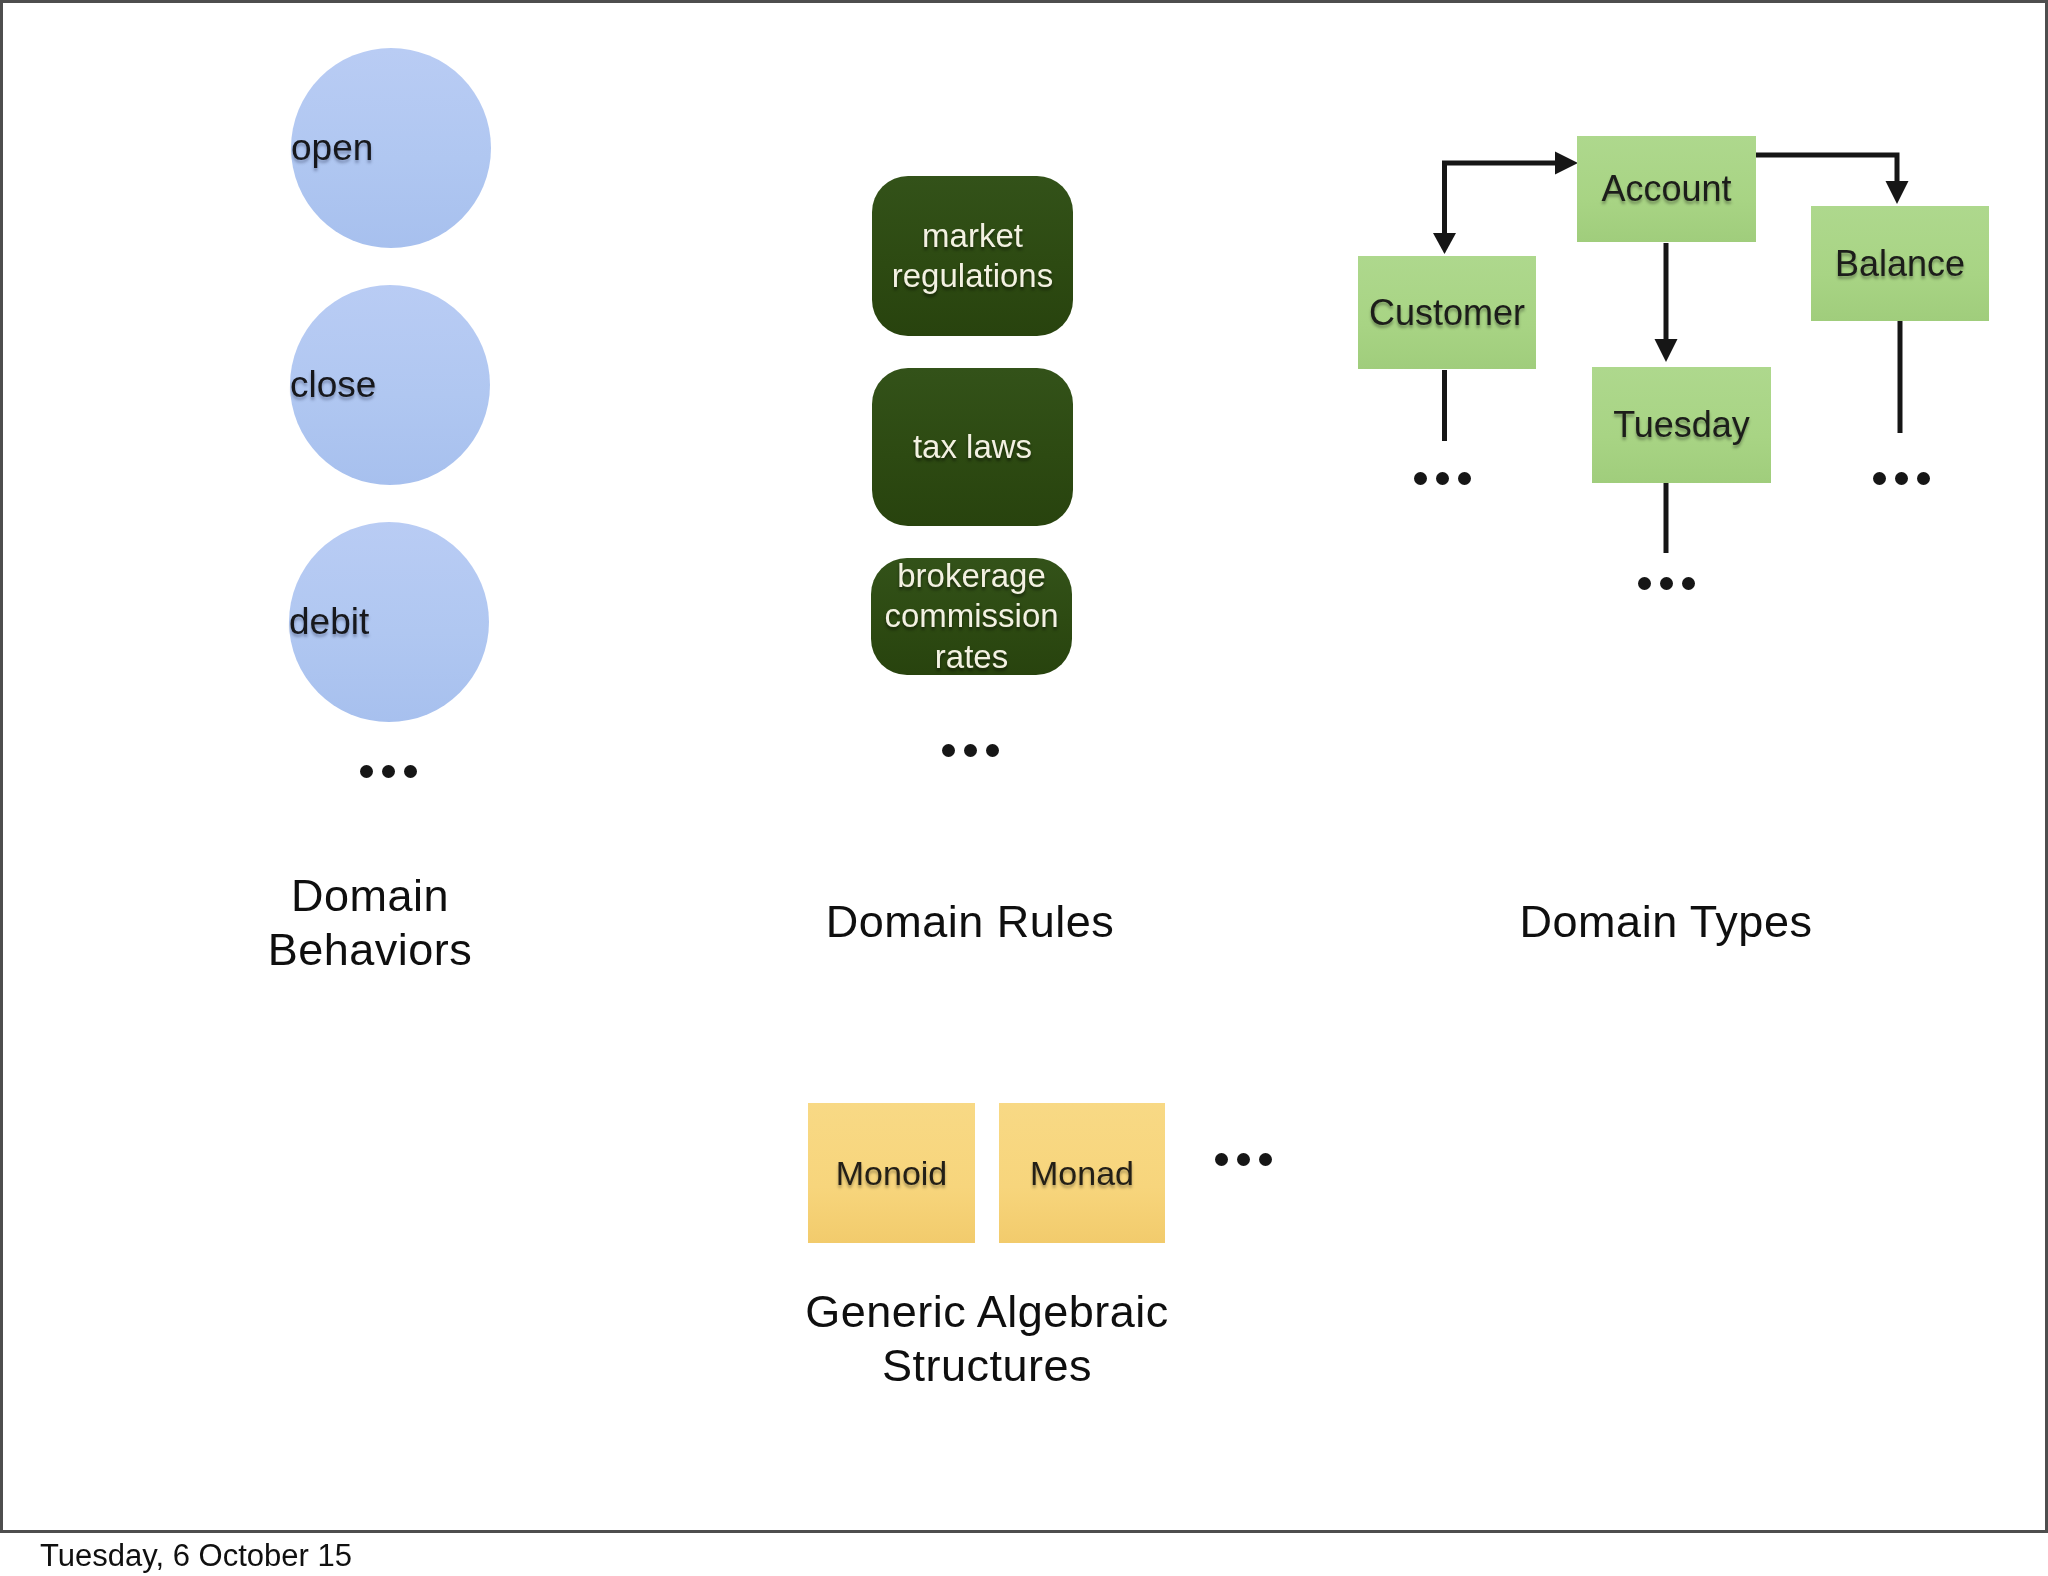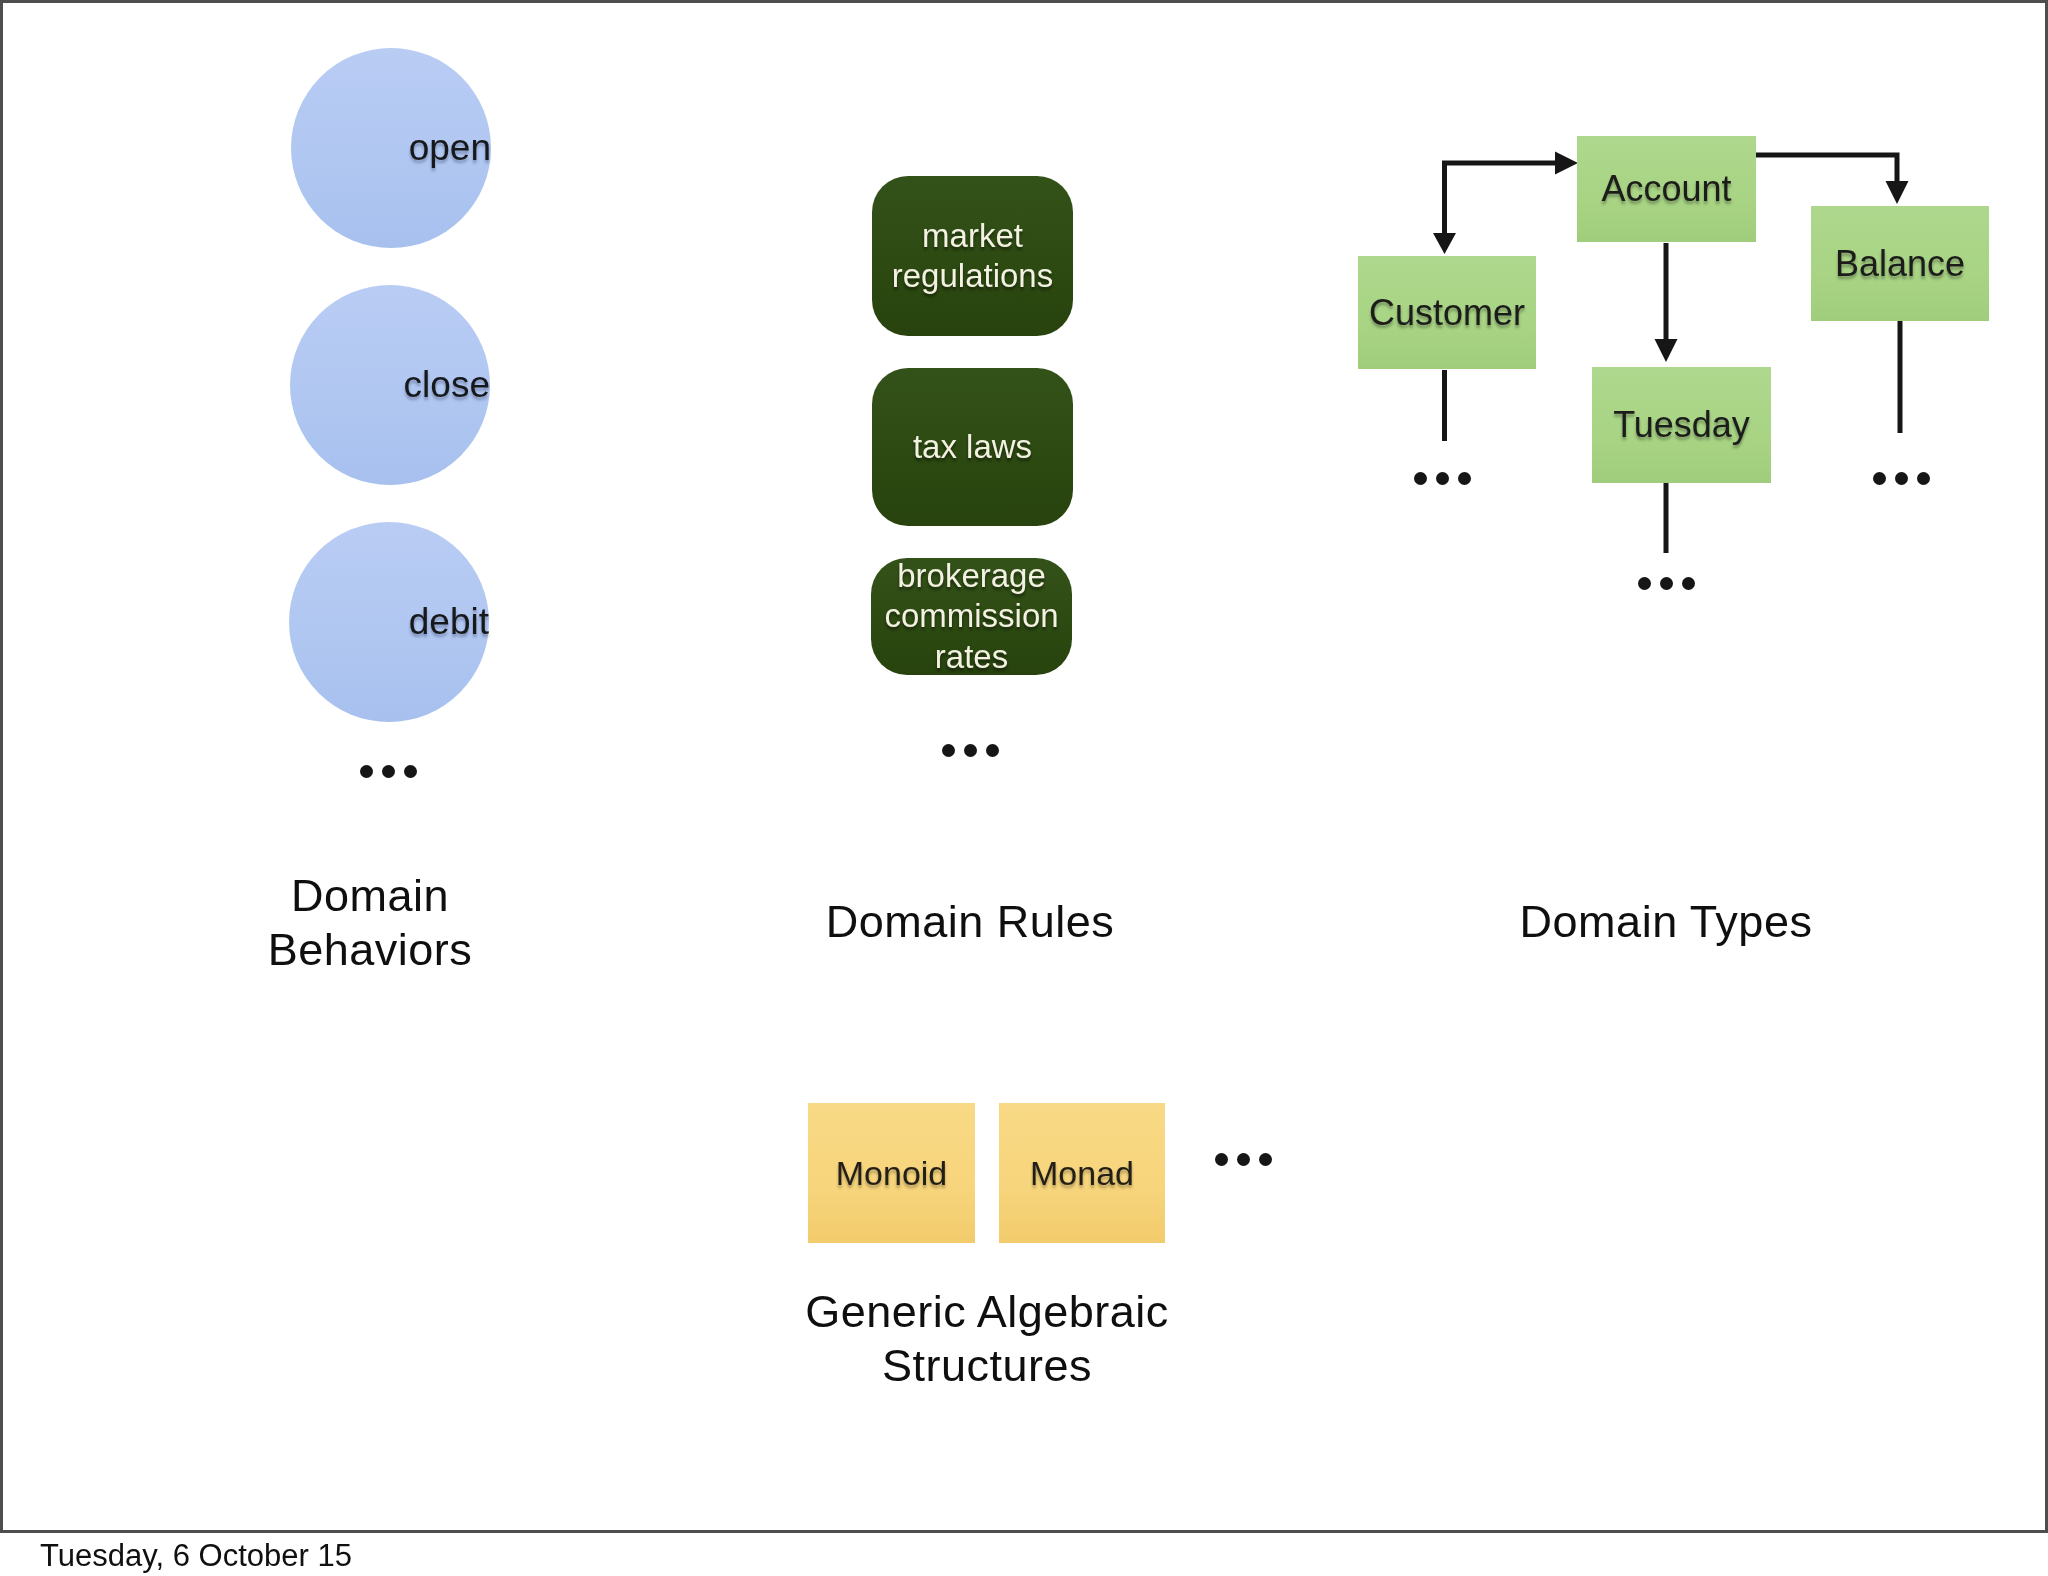--- a/index.html
+++ b/index.html
@@ -20,21 +20,21 @@
   .slide{
     position:absolute;left:0;top:0;width:2048px;height:1533px;
     background:#ffffff;border:3px solid var(--frame);
   }
   .group{display:contents;}
 
   
   .circle{
     position:absolute;width:200px;height:200px;border-radius:50%;
     background:linear-gradient(to bottom,#b9ccf4 0%,var(--behavior-circle) 55%,#a7c0ee 100%);
-    display:flex;align-items:center;justify-content:flex-end;
+    display:flex;align-items:center;justify-content:flex-start;
     font-size:37px;color:#17181c;
     text-shadow:0 3px 3px rgba(25,35,70,.35);
   }
   .rulebox{
     position:absolute;width:201px;border-radius:36px;
     background:linear-gradient(to bottom,#335219 0%,var(--rule-box) 55%,#28430e 100%);
     display:flex;align-items:center;justify-content:center;text-align:center;
     font-size:33px;line-height:1.22;color:#f3f1e2;
     text-shadow:0 3px 3px rgba(0,0,0,.45);
     padding:18px 14px;

